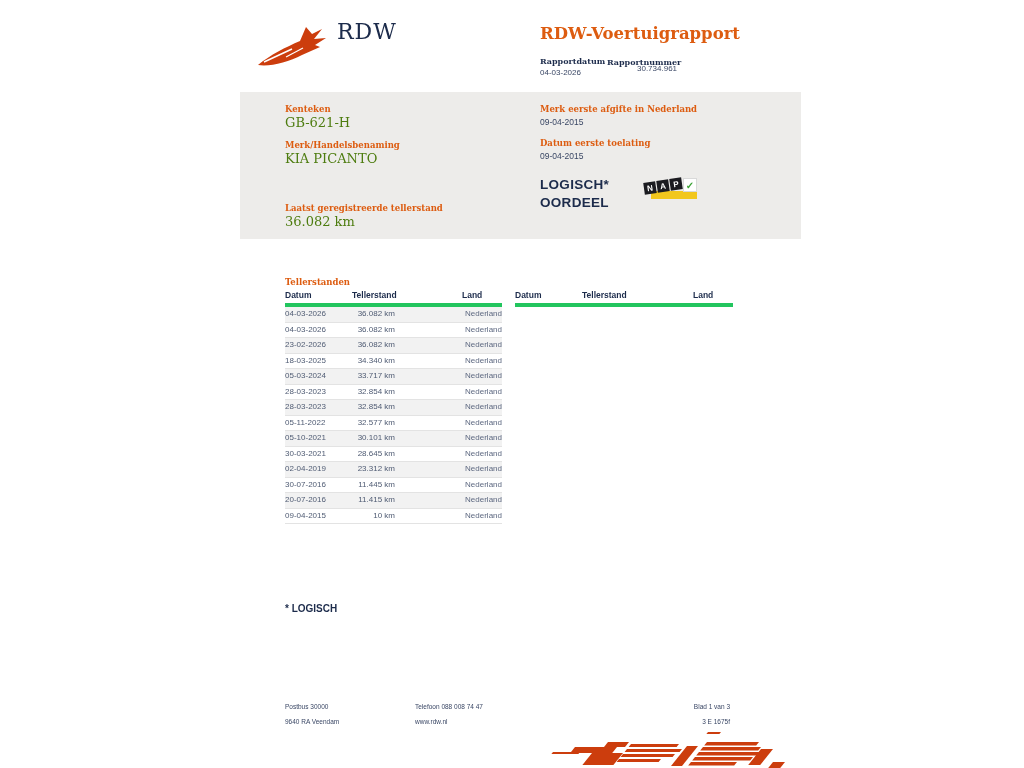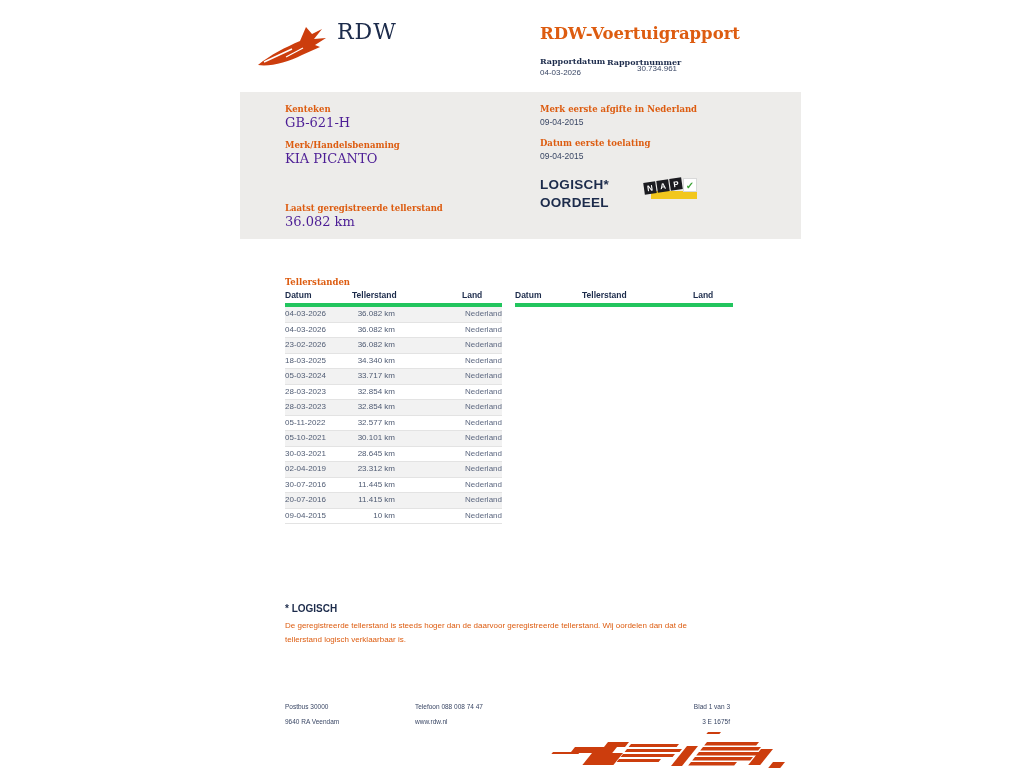--- a/index.html
+++ b/index.html
@@ -11,21 +11,21 @@
 
   
   .logo-text { left:337px; top:19px; font-family:"DejaVu Serif", serif; font-size:22px; letter-spacing:1px; color:#1c2b4b; }
   .doc-title { left:540px; top:24px; font-family:"DejaVu Serif", serif; font-weight:bold; font-size:16.5px; color:#dd5c10; }
   .meta-label { font-family:"DejaVu Serif", serif; font-weight:bold; font-size:8px; color:#1c2b4b; }
   .meta-value { font-size:8px; color:#3a4765; }
 
   
   .panel { left:240px; top:92px; width:525px; height:147px; background:#edecea;padding-left:36px; }
   .p-label { position:absolute; font-family:"DejaVu Serif", serif; font-weight:bold; font-size:8.5px; color:#dd5c10; }
-  .p-big { position:absolute; font-family:"DejaVu Serif", serif; font-size:13px; color:#4c1d95; }
+  .p-big { position:absolute; font-family:"DejaVu Serif", serif; font-size:13px; color:#4d7c0f; }
   .p-small { position:absolute; font-size:8.5px; color:#3a4765; }
   .verdict { position:absolute; left:300px; top:84px; font-weight:bold; font-size:13.5px; line-height:18px; color:#1c2b4b; letter-spacing:0.3px; }
 
   
   .nap { position:absolute; left:404px; top:84px; width:54px; height:28px; }
   .nap-yellow { position:absolute; left:7px; top:15px; width:46px; height:8px; background:#f2c71d; }
   .nap-sq { position:absolute; width:12px; height:12px; background:#1b1b20; color:#fff;
             font-weight:bold; font-size:8px; display:flex; align-items:center; justify-content:center;
             transform:rotate(-8deg); }
   .nap-check { position:absolute; left:39px; top:2px; width:12px; height:12px; background:#fff;
@@ -188,21 +188,20 @@
 
   <div class="otable right">
     <div class="thead">
       <div class="h0">Datum</div>
       <div class="h1">Tellerstand</div>
       <div class="h2">Land</div>
     </div>
   </div>
 
   <div class="abs footnote-title">* LOGISCH</div>
-  <div class="abs footnote-body">De geregistreerde tellerstand is steeds hoger dan de daarvoor geregistreerde tellerstand. Wij oordelen dan dat de tellerstand logisch verklaarbaar is.</div>
 
   <div class="abs foot foot-left">
     <div>Postbus 30000</div>
     <div>9640 RA Veendam</div>
   </div>
   <div class="abs foot foot-mid">
     <div>Telefoon 088 008 74 47</div>
     <div>www.rdw.nl</div>
   </div>
   <div class="abs foot foot-right">

